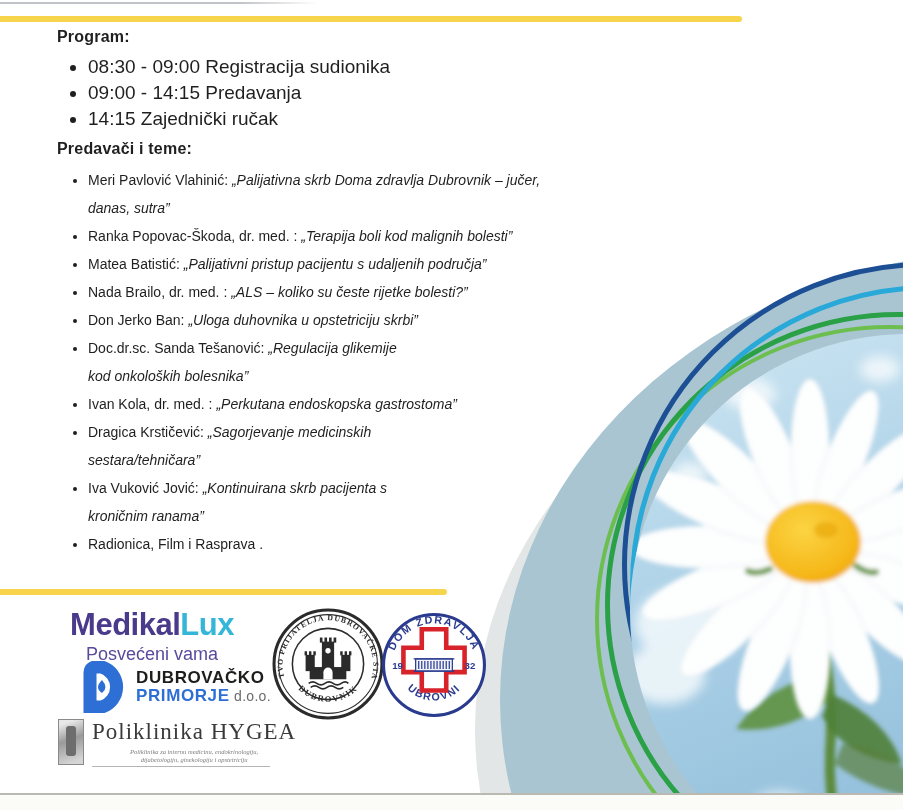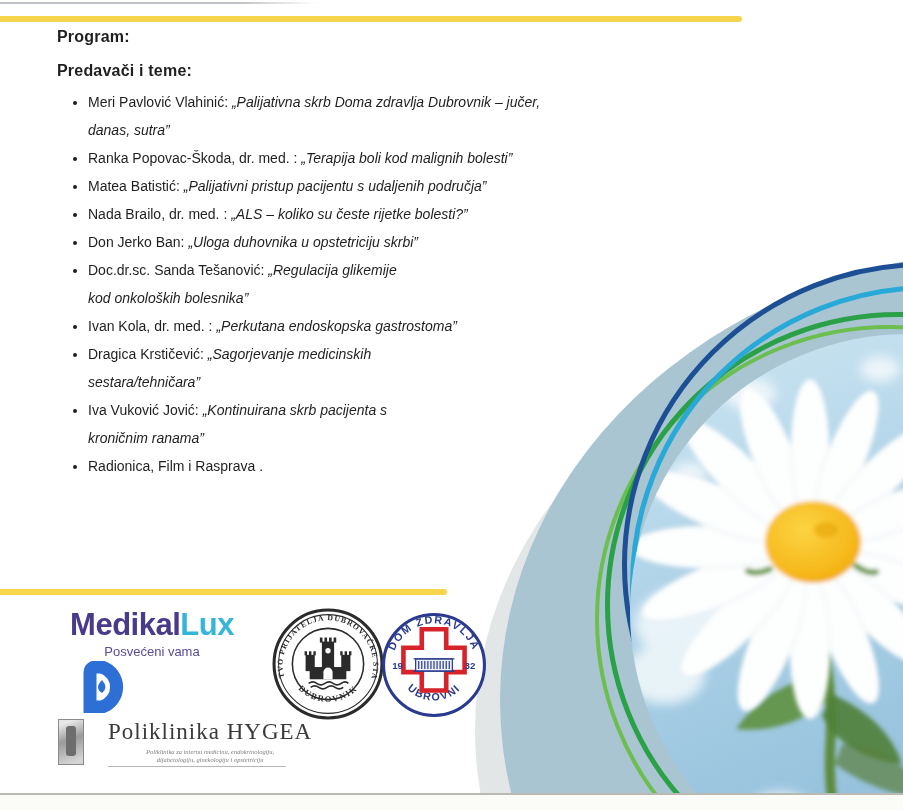--- a/index.html
+++ b/index.html
@@ -21,34 +21,34 @@
         background:linear-gradient(to right,#bfc2c6 75%,rgba(191,194,198,0));z-index:5;}
   .yellow-line{position:absolute;height:6px;background:#f6d44c;border-radius:0 3px 3px 0;z-index:6;}
   .yellow-top{left:0;top:16px;width:742px;}
   .yellow-mid{left:0;top:589px;width:447px;}
   
   .content{position:absolute;left:57px;top:28px;width:780px;z-index:10;}
   .sec-title{font-size:16px;font-weight:700;margin:0 0 8px 0;letter-spacing:.2px;}
   ul.blist{list-style:disc outside;margin:0 0 0 0;padding:0 0 0 31px;}
   ul.program-list li{font-size:19px;line-height:26px;}
   ul.lect-list li{font-size:14px;line-height:28px;}
-  .lect-head{margin-top:16px;}
+  .lect-head{margin-top:8px;}
   .quote{font-style:italic;white-space:pre-line;}
   
   .logos{position:absolute;left:0;top:0;width:903px;height:810px;z-index:10;pointer-events:none;}
   .ml-block{position:absolute;left:64px;top:608px;width:176px;text-align:center;}
   .ml-name{font-size:31px;font-weight:700;letter-spacing:-0.5px;line-height:34px;}
   .ml-p1{color:#4a3a8c;} .ml-p2{color:#35b6d9;}
-  .ml-tag{font-size:13px;color:#5a4a9c;margin-top:2px;}
+  .ml-tag{font-size:18px;color:#5a4a9c;margin-top:2px;}
   .dp-block{position:absolute;left:75px;top:661px;display:flex;align-items:center;gap:9px;}
   .dp-text{line-height:18px;}
   .dp-l1{font-size:17px;font-weight:800;color:#1d1d1b;letter-spacing:.6px;}
   .dp-l2{font-size:17px;font-weight:800;color:#2e6fd6;letter-spacing:.6px;}
   .dp-suffix{font-size:14px;font-weight:400;color:#6b6b6b;letter-spacing:.3px;}
-  .hy-block{position:absolute;left:58px;top:719px;display:flex;align-items:flex-start;gap:24px;}
+  .hy-block{position:absolute;left:58px;top:719px;display:flex;align-items:flex-start;gap:8px;}
   .hy-emblem{width:24px;height:44px;border:1px solid #8a8a8a;
         background:linear-gradient(160deg,#e8e8e8 10%,#9a9a9a 45%,#d5d5d5 90%);}
   .hy-emblem .fig{width:10px;height:30px;margin:6px auto 0 auto;background:#6d6d6d;border-radius:3px;}
   .hy-name{font-family:"Liberation Serif",serif;font-size:23px;color:#3a3a3a;letter-spacing:1px;}
   .hy-sub{font-family:"Liberation Serif",serif;font-size:6.5px;color:#7d7d7d;text-align:center;
         margin-top:3px;line-height:8px;font-style:italic;}
   .hy-rule{width:178px;height:1px;background:#b5b5b5;margin-top:2px;}
   .seal{position:absolute;}
   .seal1{left:272px;top:608px;}
   .seal2{left:381px;top:612px;}
@@ -175,20 +175,25 @@
         <path d="M140,235 q-14,6 -22,2 M226,232 q12,8 20,6" stroke="#6c9a4a" stroke-width="6" fill="none" stroke-linecap="round"></path>
       </g>
     </svg>
   </div>
 
   <div class="top-gray-line"></div>
   <div class="yellow-line yellow-top"></div>
 
   <div class="content">
     <h2 class="sec-title">Program:</h2>
+    <ul class="blist program-list">
+      <li>08:30 - 09:00 Registracija sudionika</li>
+      <li>09:00 - 14:15 Predavanja</li>
+      <li>14:15 Zajednički ručak</li>
+    </ul>
     <h2 class="sec-title lect-head">Predavači i teme:</h2>
     <ul class="blist lect-list">
       <li><span>Meri Pavlović Vlahinić:</span> <span class="quote">„Palijativna skrb Doma zdravlja Dubrovnik – jučer,
 danas, sutra”</span></li>
       <li><span>Ranka Popovac-Škoda, dr. med. :</span> <span class="quote">„Terapija boli kod malignih bolesti”</span></li>
       <li><span>Matea Batistić:</span> <span class="quote">„Palijativni pristup pacijentu s udaljenih područja”</span></li>
       <li><span>Nada Brailo, dr. med. :</span> <span class="quote">„ALS – koliko su česte rijetke bolesti?”</span></li>
       <li><span>Don Jerko Ban:</span> <span class="quote">„Uloga duhovnika u opstetriciju skrbi”</span></li>
       <li><span>Doc.dr.sc. Sanda Tešanović:</span> <span class="quote">„Regulacija glikemije
 kod onkoloških bolesnika”</span></li>
@@ -210,20 +215,25 @@
         <span class="ml-p1">Medikal</span><span class="ml-p2">Lux</span>
       </div>
       <div class="ml-tag">Posvećeni vama</div>
     </div>
 
     <div class="dp-block">
       <svg width="52" height="52" viewBox="0 0 52 52">
         <path d="M15,52 L15,12 Q15,6 21,6 L27,6 A21,21 0 0 1 27,46 L22,46" fill="none" stroke="#2e6fd6" stroke-width="13" stroke-linecap="round" stroke-linejoin="round"></path>
         <path d="M27,19 q7,8 0,13 q-8,-5 0,-13" fill="#2e6fd6"></path>
       </svg>
+      <div class="dp-text">
+        <div class="dp-l1">DUBROVAČKO</div>
+        <div><span class="dp-l2">PRIMORJE</span>
+             <span class="dp-suffix">d.o.o.</span></div>
+      </div>
     </div>
 
     <div class="hy-block">
       <div class="hy-emblem">
           <div class="fig"></div>
         </div>
       <div>
         <div class="hy-name">Poliklinika HYGEA</div>
         <div class="hy-sub">
           <span>Poliklinika za internu medicinu, endokrinologiju,</span><br>

